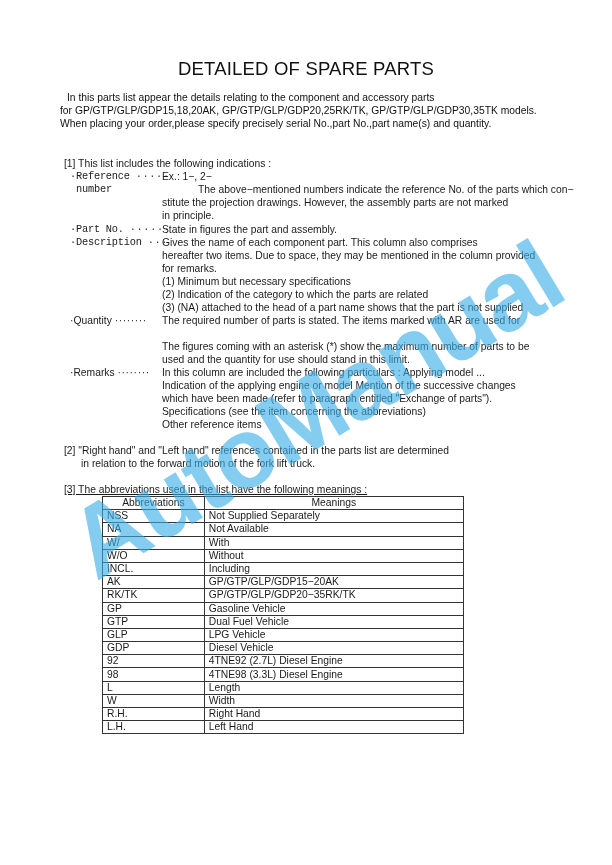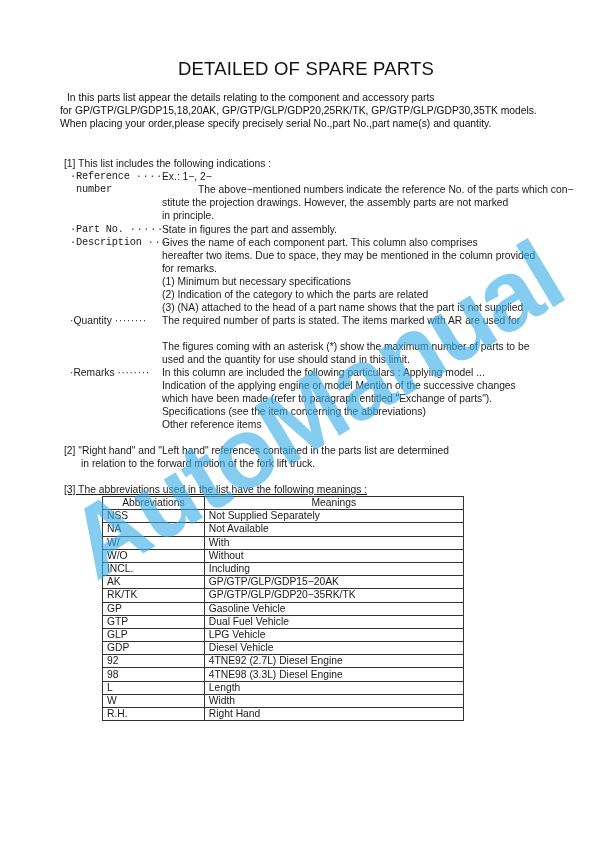--- a/index.html
+++ b/index.html
@@ -227,17 +227,21 @@
           <td>Length</td>
         </tr>
       <tr>
           <td>W</td>
           <td>Width</td>
         </tr>
       <tr>
           <td>R.H.</td>
           <td>Right Hand</td>
         </tr>
+      <tr>
+          <td>L.H.</td>
+          <td>Left Hand</td>
+        </tr>
     </tbody>
   </table>
 
   <div class="watermark">AutoManual</div>
 </div>
 
 </body></html>

